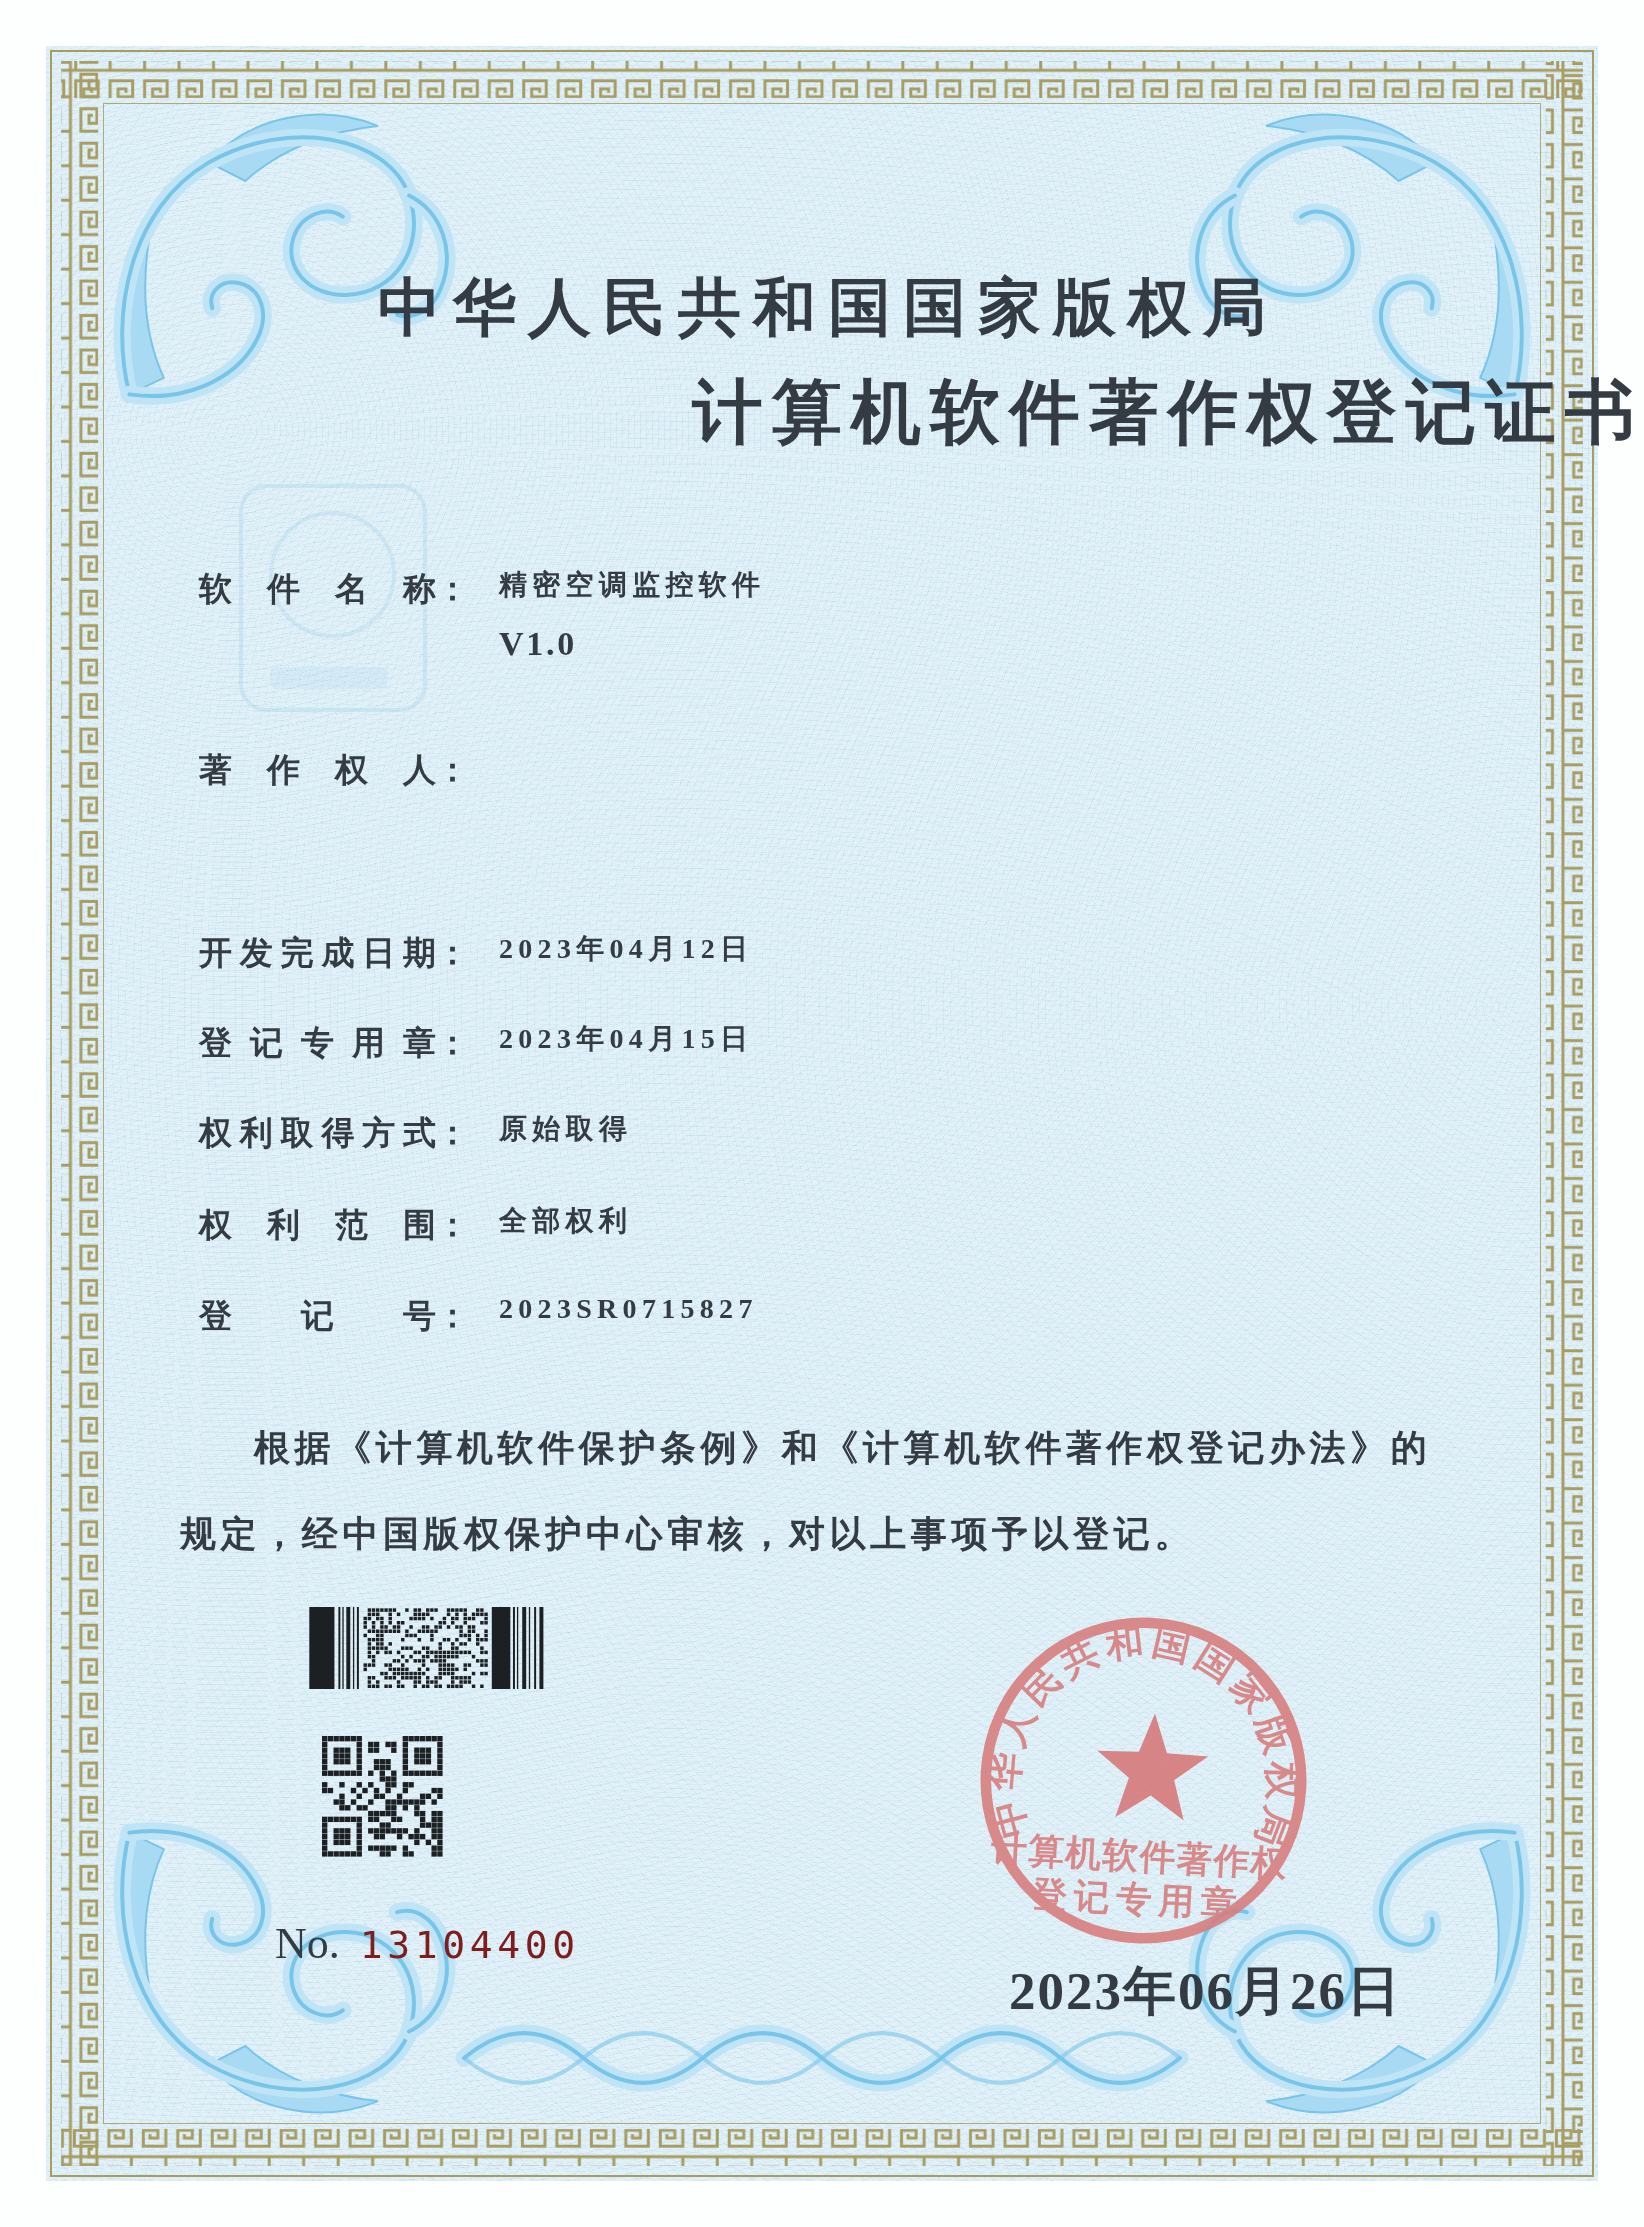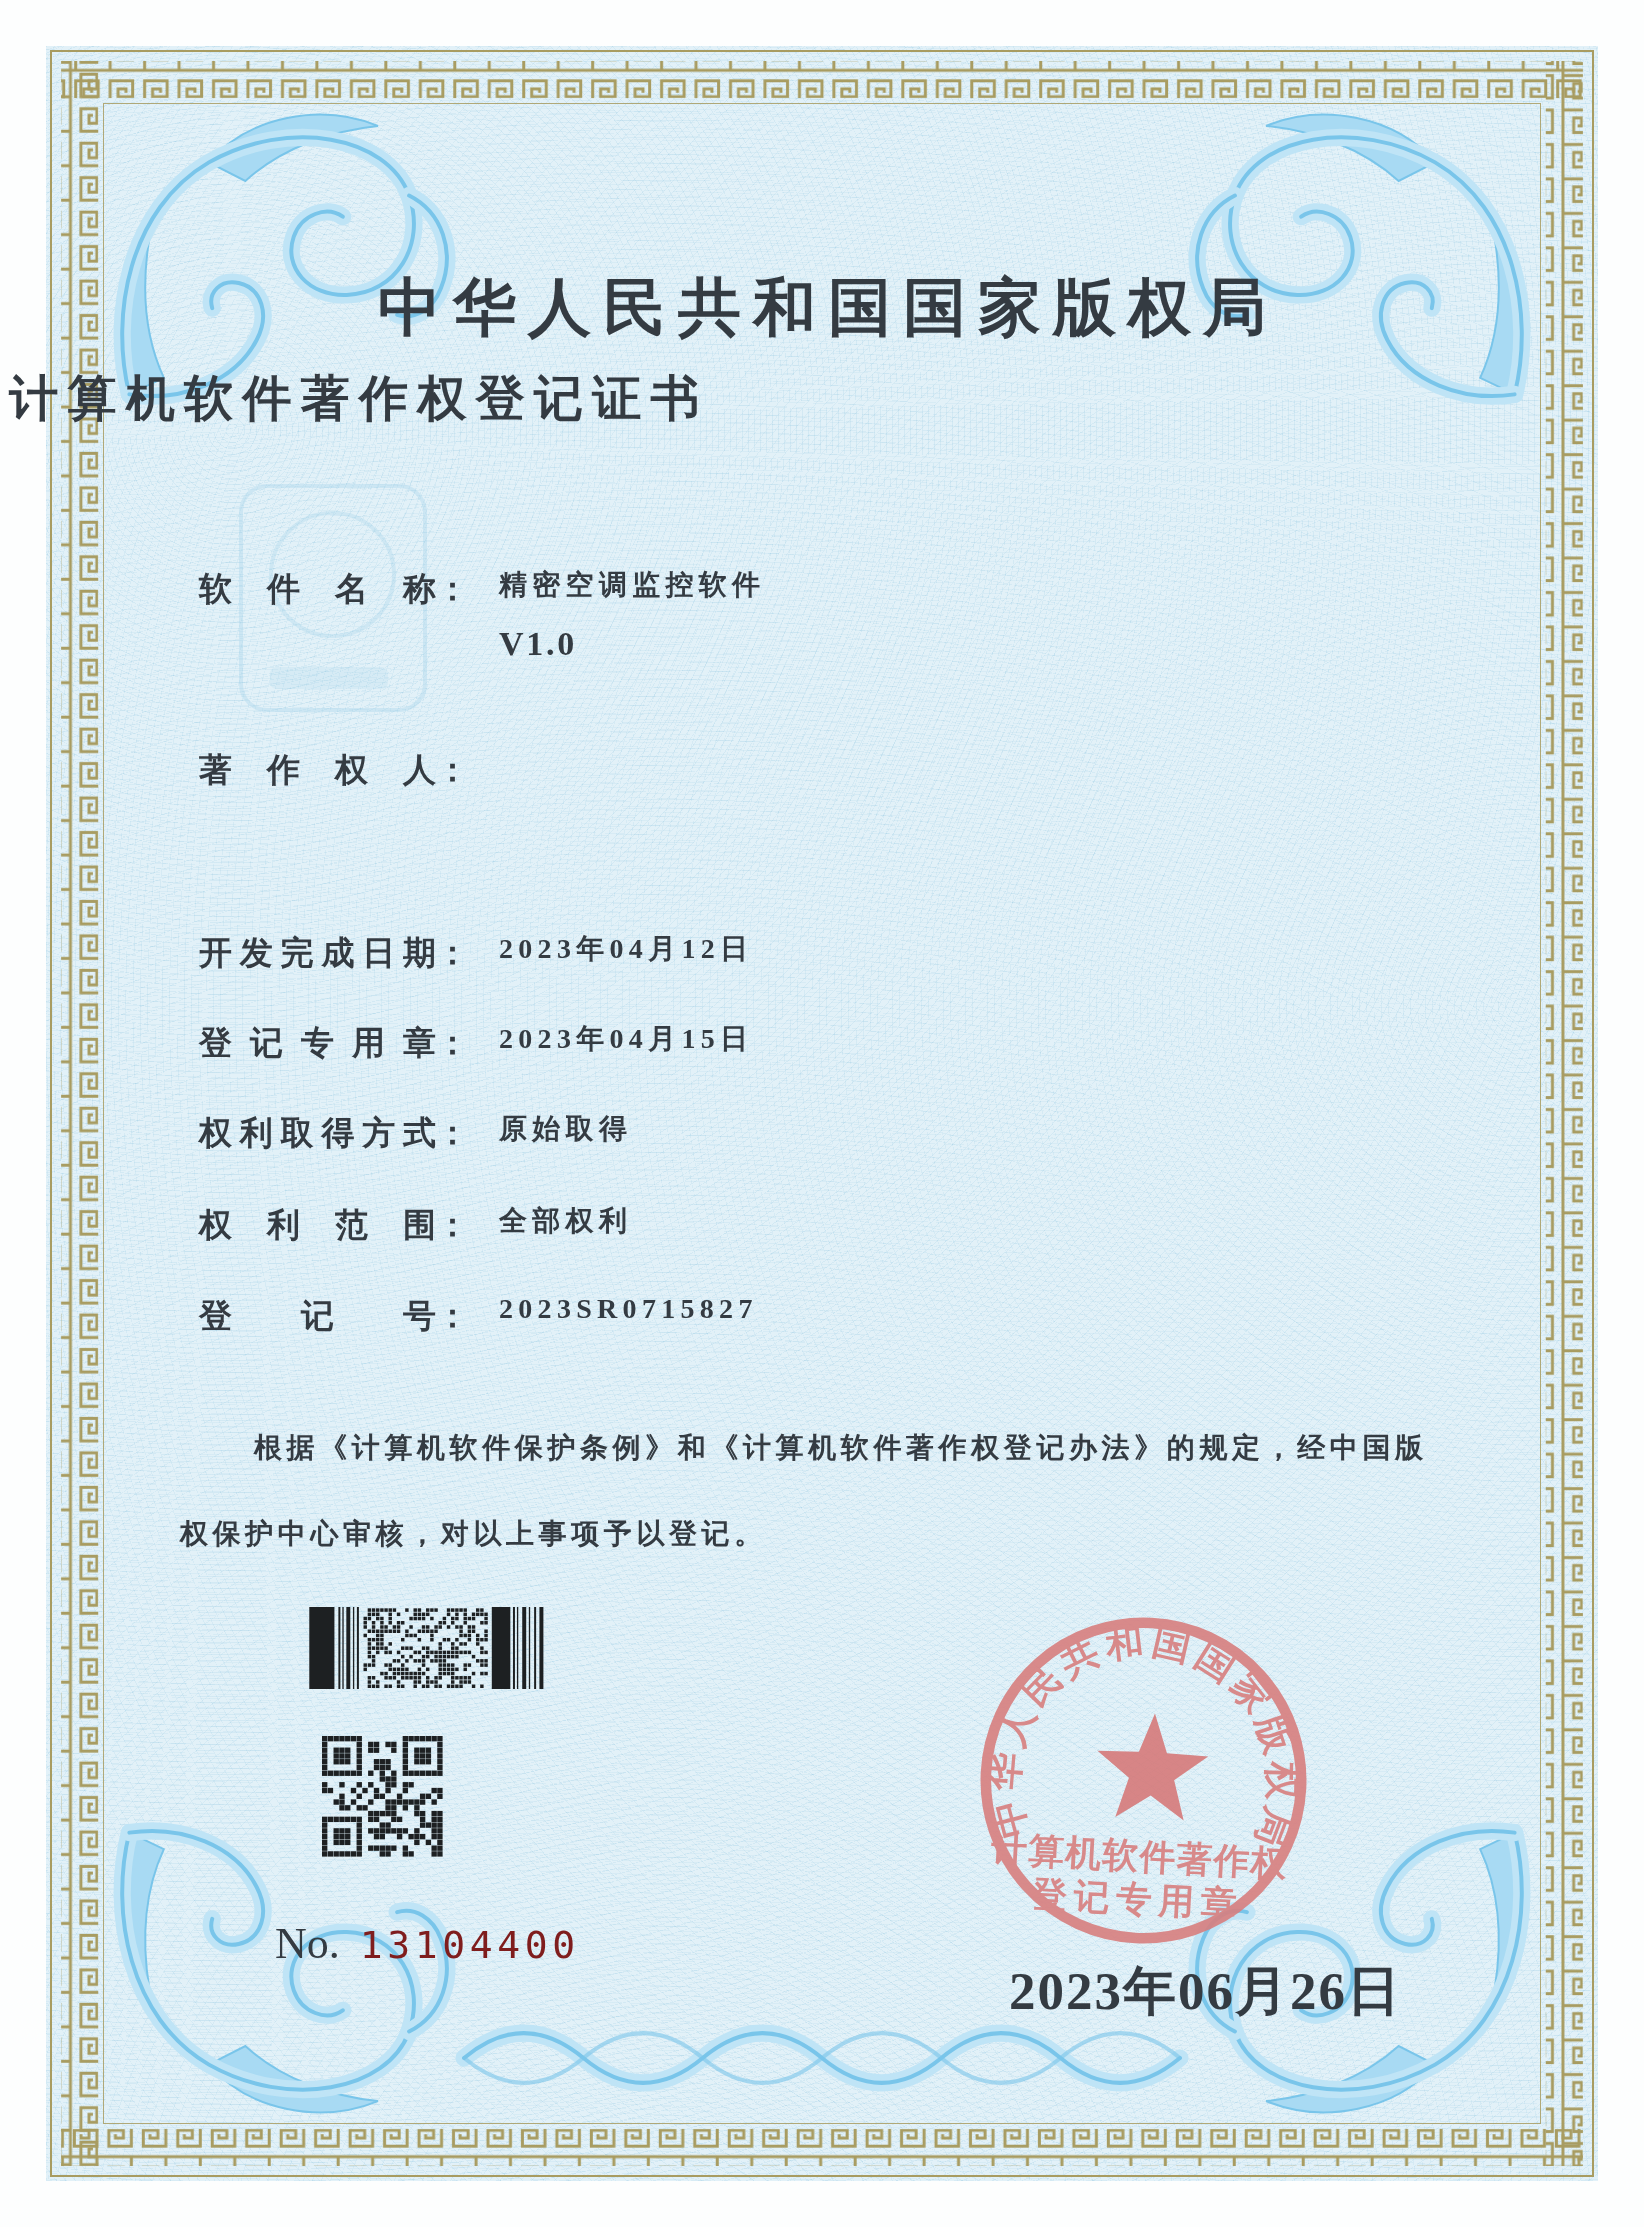--- a/index.html
+++ b/index.html
@@ -29,35 +29,35 @@
   
   .ghost{position:absolute;left:239px;top:484px;width:180px;height:220px;
          border:4.6px solid rgba(158,208,233,0.32);border-radius:28px;}
   .ghost .ghost-circle{position:absolute;left:26px;top:22.5px;width:119px;height:119px;
          border:4.6px solid rgba(158,208,233,0.30);border-radius:50%;}
   .ghost .ghost-bar{position:absolute;left:26.5px;bottom:18.6px;width:118px;height:22.5px;
          border-radius:6.6px;background:rgba(158,208,233,0.18);}
 
   .authority{position:absolute;left:0;top:265px;width:100%;text-align:center;
     font-size:63px;font-weight:700;letter-spacing:12px;text-indent:12px;}
-  .cert-title{position:absolute;left:0;top:366px;width:100%;text-align:left;
-    font-size:49px;font-weight:700;letter-spacing:9.3px;text-indent:9.3px;}
+  .cert-title{position:absolute;left:0;top:366px;width:100%;text-align:right;
+    font-size:70px;font-weight:700;letter-spacing:9.3px;text-indent:9.3px;}
 
   .cert-no{position:absolute;top:519px;right:223px;font-size:34px;font-weight:700;letter-spacing:1.3px;}
   .cert-no .gap{display:inline-block;width:37px;}
 
   .row{position:absolute;left:199px;right:106px;height:93px;font-weight:700;}
   .row .lbl{display:inline-block;width:237px;font-size:33px;letter-spacing:0;
             text-align:justify;text-align-last:justify;}
   .row .colon{font-size:33px;}
   .row .val{position:absolute;left:300px;top:-1.3px;font-size:28px;letter-spacing:5.3px;white-space:nowrap;}
   .row .val2{position:absolute;left:300px;top:58px;font-size:34px;letter-spacing:2.7px;}
 
   .statement{position:absolute;left:180px;top:1405px;width:1256px;
-    font-size:28px;font-weight:700;letter-spacing:4.6px;line-height:86px;
+    font-size:36px;font-weight:700;letter-spacing:4.6px;line-height:86px;
     text-indent:74px;margin:0;}
 
   .serial{position:absolute;left:275px;top:1918px;font-size:44px;font-weight:400;white-space:nowrap;}
   .serial .num{font-family:"DejaVu Sans Mono","Liberation Mono",monospace;
     font-size:38px;color:#7f1d1d;letter-spacing:4.6px;margin-left:20px;}
 
   .issue-date{position:absolute;left:1009px;top:1956px;font-size:53px;font-weight:700;letter-spacing:2px;}
 
   .barcode{position:absolute;left:309px;top:1607px;}
   .qrcode{position:absolute;left:322px;top:1736px;}

